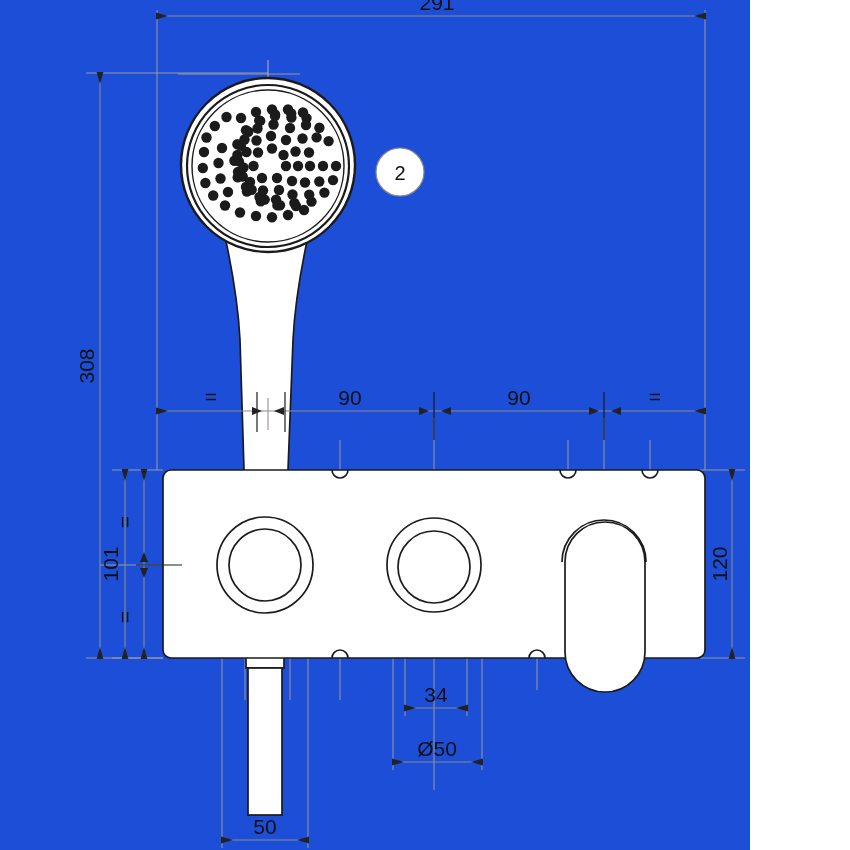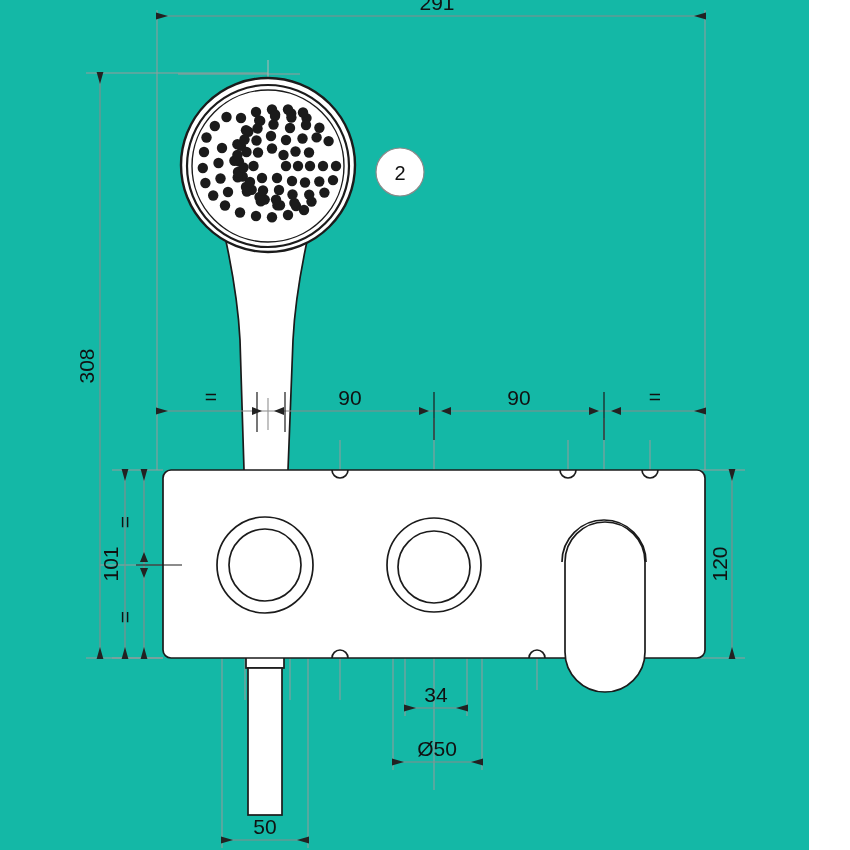--- a/index.html
+++ b/index.html
@@ -1,17 +1,17 @@
 <!DOCTYPE html>
 <html><head>
 <meta charset="utf-8">
 <style>
   html,body{margin:0;padding:0;background:#ffffff;}
   body{width:850px;height:850px;font-family:"Liberation Sans",sans-serif;overflow:hidden;}
-  #sheet{position:relative;width:809px;height:850px;background:#14b8a6;}
+  #sheet{position:relative;width:750px;height:850px;background:#1d4ed8;}
   svg{display:block;}
   .dimtext{font-family:"Liberation Sans",sans-serif;font-size:21px;fill:#111;}
   .balloontext{font-family:"Liberation Sans",sans-serif;font-size:20px;fill:#111;}
 </style>
 </head>
 <body>
 
 <div id="sheet">
 
   <svg width="850" height="850" viewBox="0 0 850 850">

